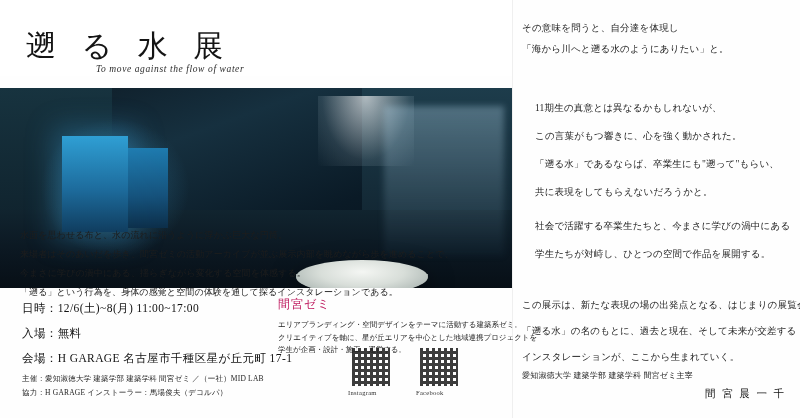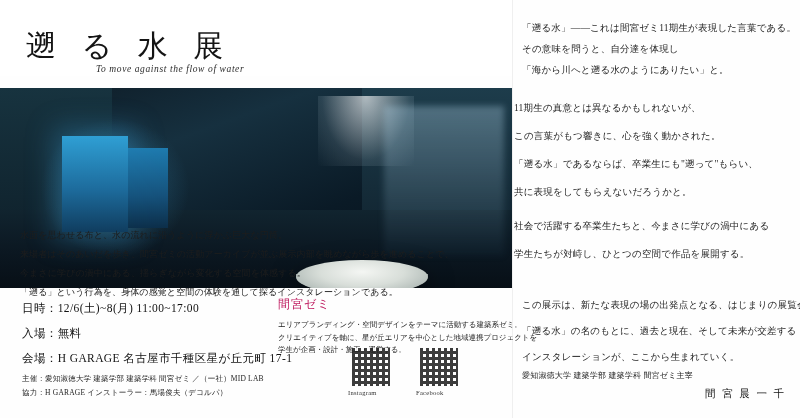--- a/index.html
+++ b/index.html
@@ -169,21 +169,21 @@
     background: linear-gradient(180deg, rgba(180,215,235,0.35) 0%, rgba(40,90,120,0.08) 100%);
     filter: blur(3px);
   }
 
   
   .right-text {
     position: absolute;
     left: 512px;
     top: 94px;
     width: 288px;
-    padding: 0 14px 0 2px;
+    padding: 0 14px 0 23px;
     box-sizing: border-box;
   }
   .right-line {
     font-size: 9.5px;
     line-height: 28px;
     color: #1d1d1d;
     white-space: nowrap;
     letter-spacing: 0.2px;
   }
   .right-line.gap {
@@ -340,21 +340,20 @@
 <body>
 
 <div class="poster">
 
   <div class="title-block">
     <div class="main-title">遡 る 水 展</div>
     <div class="sub-title">To move against the flow of water</div>
   </div>
 
   <div class="intro-block">
-    <div class="intro-line">「遡る水」——これは間宮ゼミ11期生が表現した言葉である。</div>
     <div class="intro-line">その意味を問うと、自分達を体現し</div>
     <div class="intro-line">「海から川へと遡る水のようにありたい」と。</div>
   </div>
 
   <div class="divider"></div>
 
   <div class="image-band">
     <div class="wall-left"></div>
     <div class="wall-right"></div>
     <div class="room-floor"></div>

